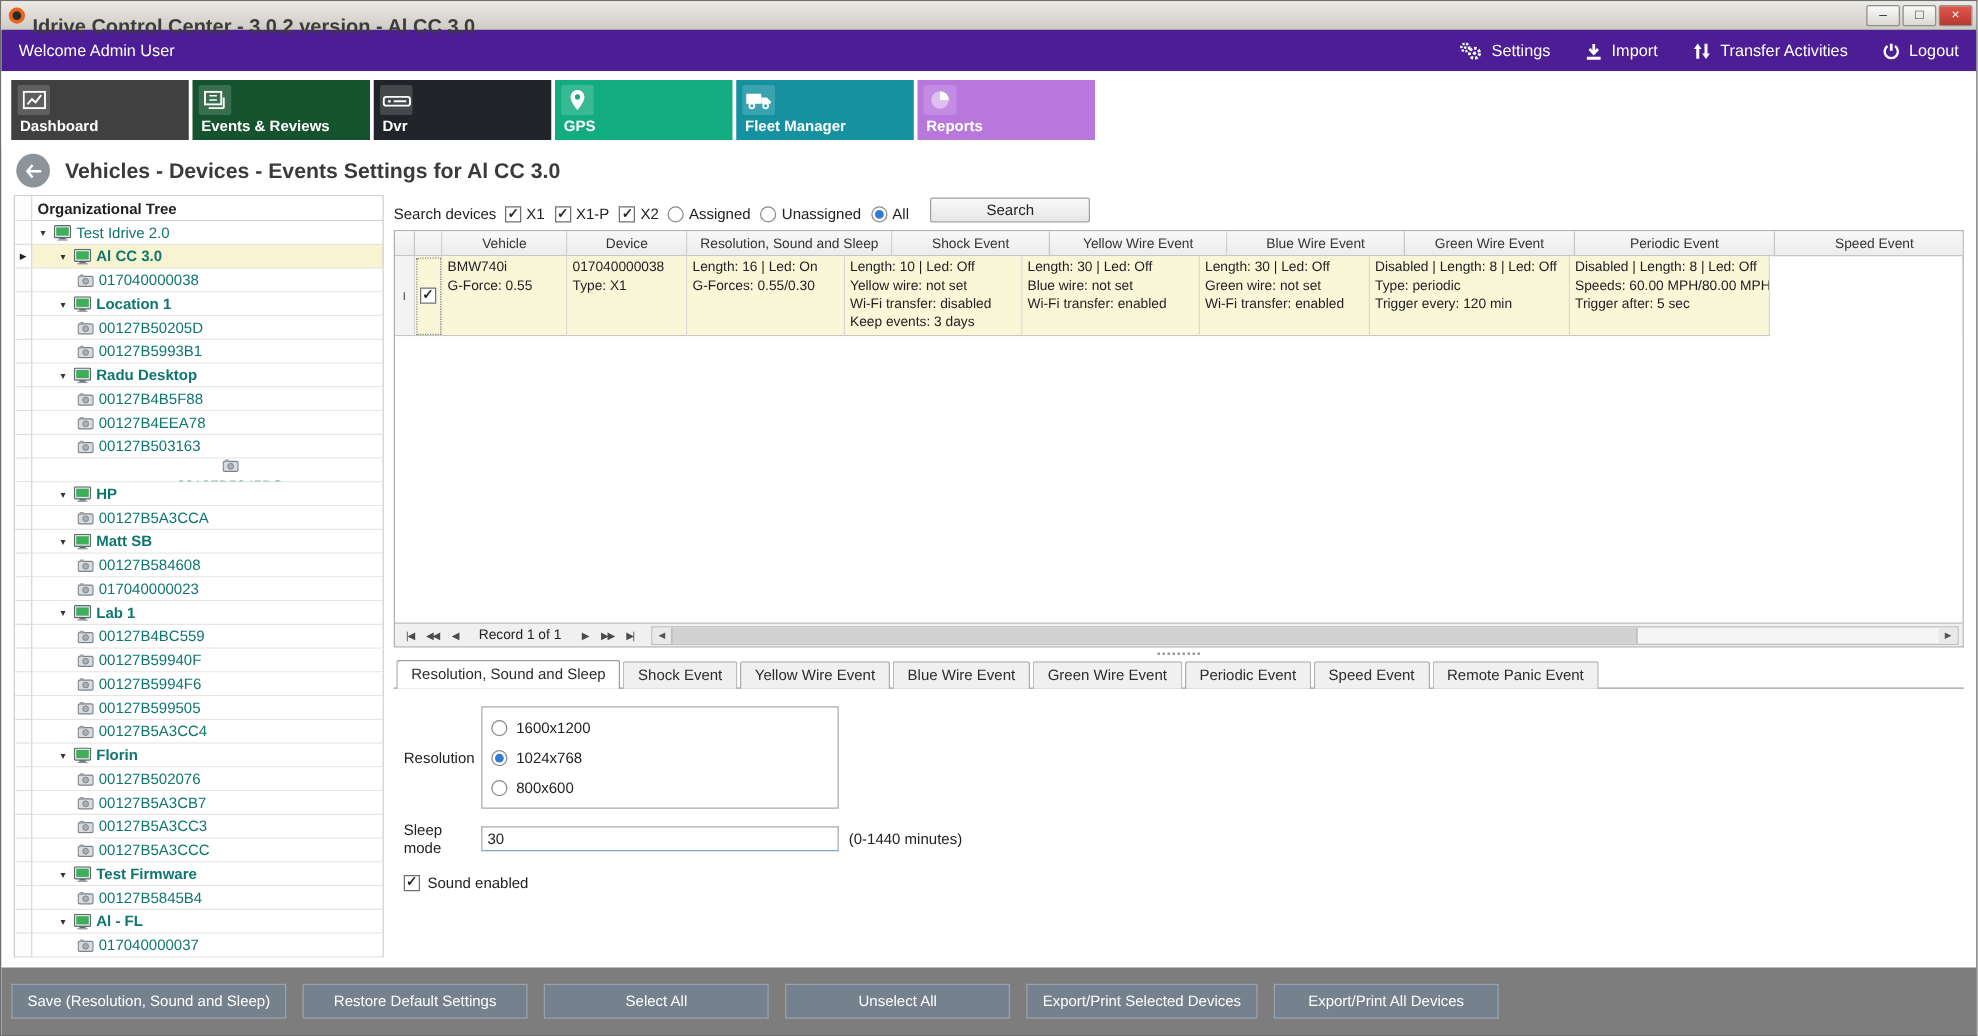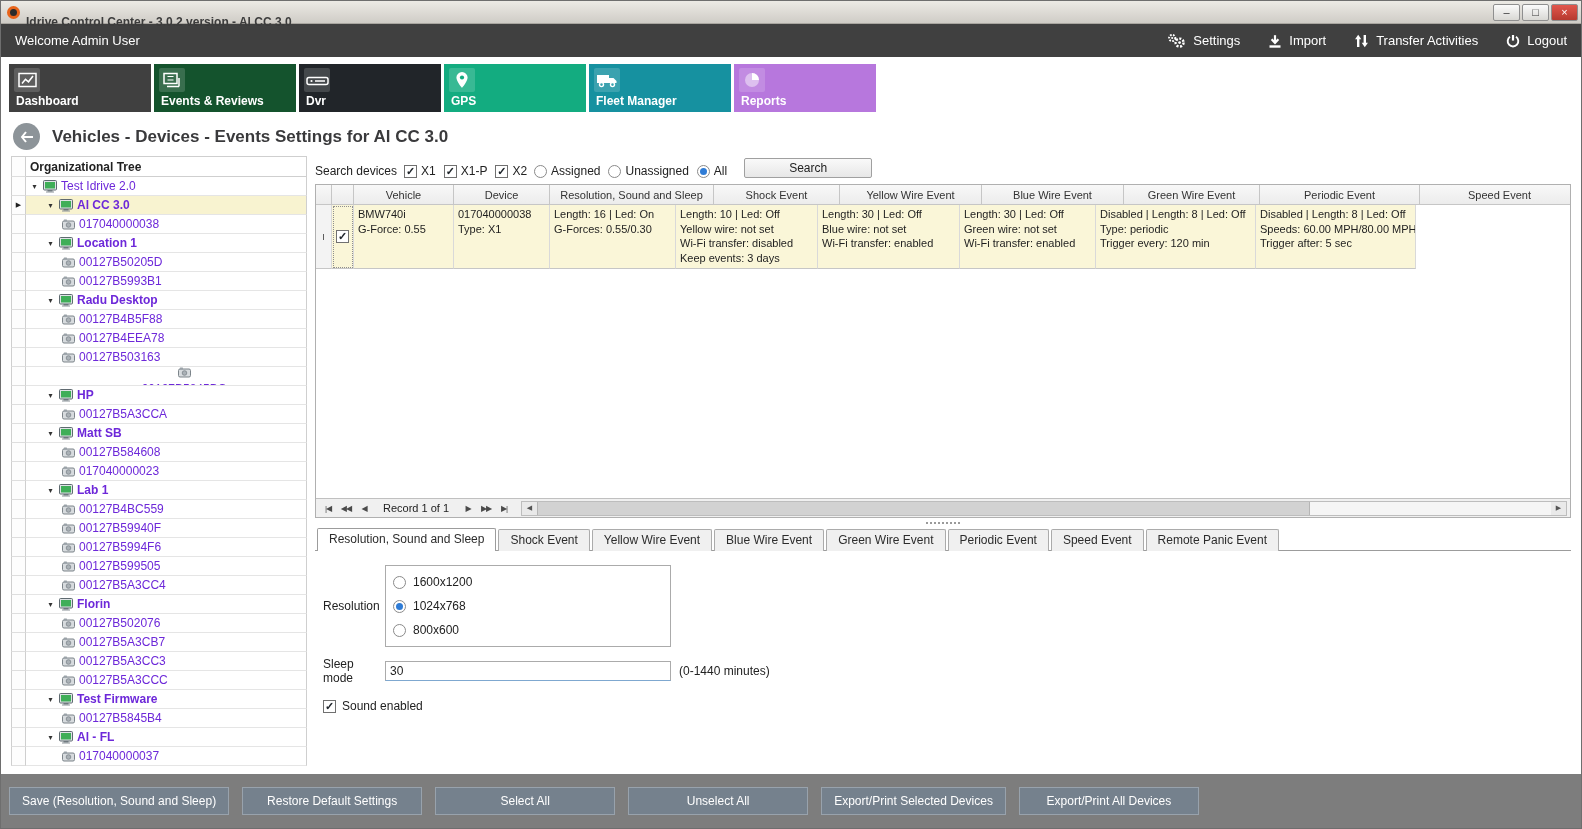--- a/index.html
+++ b/index.html
@@ -3,27 +3,27 @@
 <meta charset="utf-8">
 <style>
   * { margin:0; padding:0; box-sizing:border-box; }
   html,body { background:#9a9a9a; }
   body { font-family:"Liberation Sans", sans-serif; }
   .window { width:1582px; height:829px; position:relative; background:#fff; border:1px solid #6e6e6e; overflow:hidden; }
 
   
   .titlebar { height:23px; background:linear-gradient(#eceae5,#cfccc6); display:flex; align-items:center; padding:0 3px; border-bottom:1px solid #a9a6a0; }
   .app-icon { width:13px; height:13px; border-radius:50%; background:#2b2b2b; border:3px solid #e8641b; margin:0 6px 0 3px; flex:none; }
-  .title-text { font-size:12px; font-weight:bold; color:#3c3c3c;margin-top:20px; }
+  .title-text { font-size:16px; font-weight:bold; color:#3c3c3c;margin-top:20px; }
   .win-controls { margin-left:auto; display:flex; gap:2px; }
   .win-btn { width:27px; height:17px; display:flex; align-items:center; justify-content:center; font-size:11px; color:#333; background:linear-gradient(#fbfbfb,#d9d8d4); border:1px solid #8f8f8f; border-radius:2px; cursor:default; }
   .win-btn.close { background:linear-gradient(#e2574c,#b6392f); color:#fff; }
 
   
-  .topbar { height:33px; background:#404040; display:flex; align-items:center; padding:0 14px; color:#fff; }
+  .topbar { height:33px; background:#4c1d95; display:flex; align-items:center; padding:0 14px; color:#fff; }
   .welcome { font-size:13px; }
   .top-actions { margin-left:auto; display:flex; gap:28px; align-items:center; }
   .top-action { display:flex; align-items:center; gap:7px; font-size:13px; cursor:pointer; }
   .top-action .icon { display:flex; }
 
   
   .tiles { display:flex; gap:3px; padding:7px 8px; background:#fff; }
   .tile { width:142px; height:48px; position:relative; cursor:pointer; }
   .tile-icon { position:absolute; top:4px; left:5px; width:26px; height:24px; display:flex; align-items:center; justify-content:center; background:rgba(255,255,255,0.16); border-radius:2px; }
   .tile-label { position:absolute; left:7px; bottom:4px; font-size:12px; font-weight:bold; color:#fff; white-space:nowrap; }
@@ -39,21 +39,21 @@
   
   .tree-panel { width:296px; font-size:12px; border-top:1px solid #cfcfcf; flex:none; }
   .tree-row { display:flex; height:19px; }
   .tree-row.header { height:20px; }
   .tree-ind-cell { width:15px; flex:none; border-left:1px solid #cfcfcf; border-right:1px solid #cfcfcf; border-bottom:1px solid #dedede; background:#fdfdfd; display:flex; align-items:center; justify-content:center; font-size:7px; color:#222; }
   .tree-row-content { flex:1; display:flex; align-items:center; gap:4px; border-right:1px solid #cfcfcf; border-bottom:1px solid #e5e5e5; background:#fff; overflow:hidden; white-space:nowrap; padding-left:4px; }
   .tree-row.header .tree-row-content { font-weight:bold; color:#222; border-bottom:1px solid #cfcfcf; }
   .tree-row.selected .tree-row-content { background:#f8f3d0; }
   .expand-arrow { font-size:8px; color:#333; width:9px; flex:none; text-align:center; }
   .tree-icon { display:flex; flex:none; }
-  .tree-label { color:#6d28d9; }
+  .tree-label { color:#0f766e; }
   .tree-label.bold { font-weight:bold; }
 
   
   .right-panel { flex:1; display:flex; flex-direction:column; min-width:0; }
 
   .search-row { display:flex; align-items:flex-end; gap:7px; height:22px; font-size:12px; color:#222; }
   .check-item,.radio-item { display:flex; align-items:center; gap:4px; cursor:pointer; }
   .checkbox { width:13px; height:13px; border:1px solid #707070; background:#fff; display:flex; align-items:center; justify-content:center; font-size:11px; font-weight:bold; color:#20262c; line-height:1; flex:none; }
   .radio { width:13px; height:13px; border:1px solid #8a8a8a; border-radius:50%; background:#fff; display:flex; align-items:center; justify-content:center; flex:none; }
   .radio-dot { width:7px; height:7px; border-radius:50%; background:#2f7cd6; }

